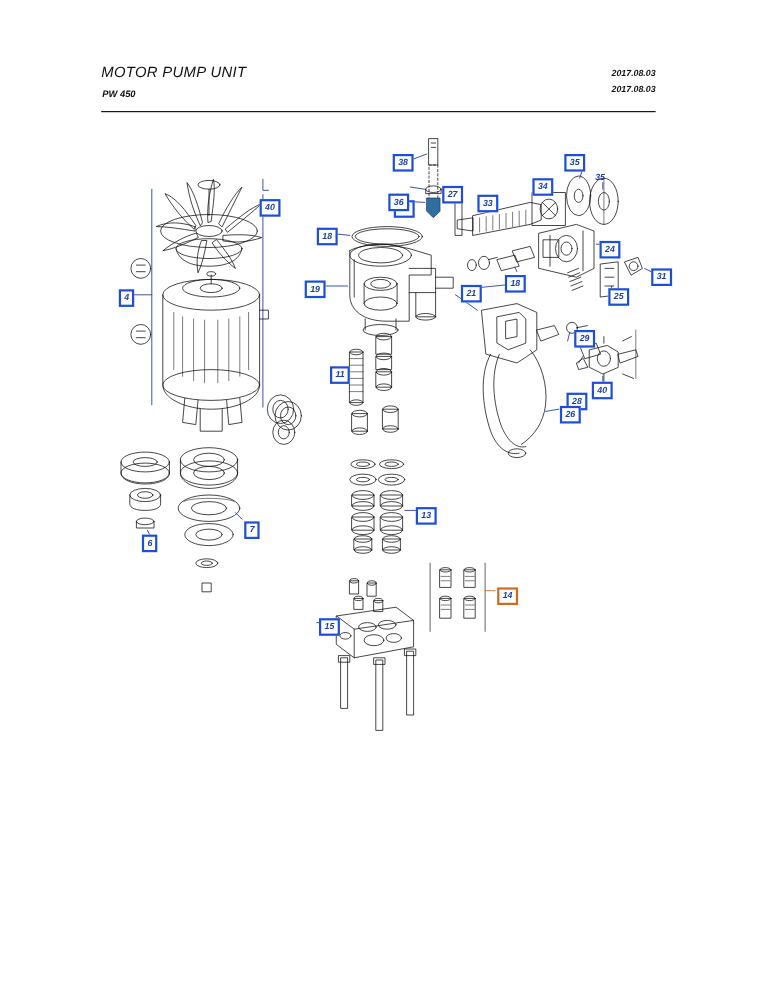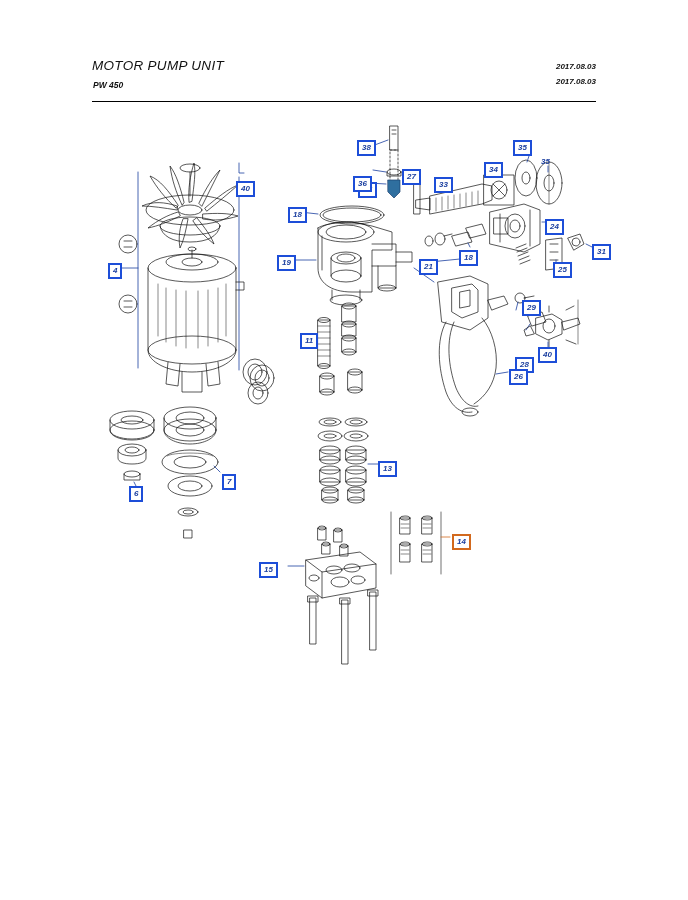--- a/index.html
+++ b/index.html
@@ -481,15 +481,15 @@
   <div class="callout" style="left:419px; top:259px;">21</div>
   <div class="callout" style="left:506px; top:300px;margin-left:16px;">29</div>
   <div class="callout" style="left:515px; top:315px;margin-top:42px;">28</div>
   <div class="callout" style="left:538px; top:347px;">40</div>
   <div class="callout" style="left:509px; top:369px;text-align:right;">26</div>
   <div class="callout" style="left:300px; top:333px;">11</div>
   <div class="callout" style="left:129px; top:486px;">6</div>
   <div class="callout" style="left:222px; top:474px;">7</div>
   <div class="callout" style="left:378px; top:461px;">13</div>
   <div class="callout highlight" style="left:452px; top:534px;">14</div>
-  <div class="callout" style="left:259px; top:562px;">15</div>
+  <div class="callout" style="left:290px; top:562px;">15</div>
 
 </div>
 
 </body></html>

